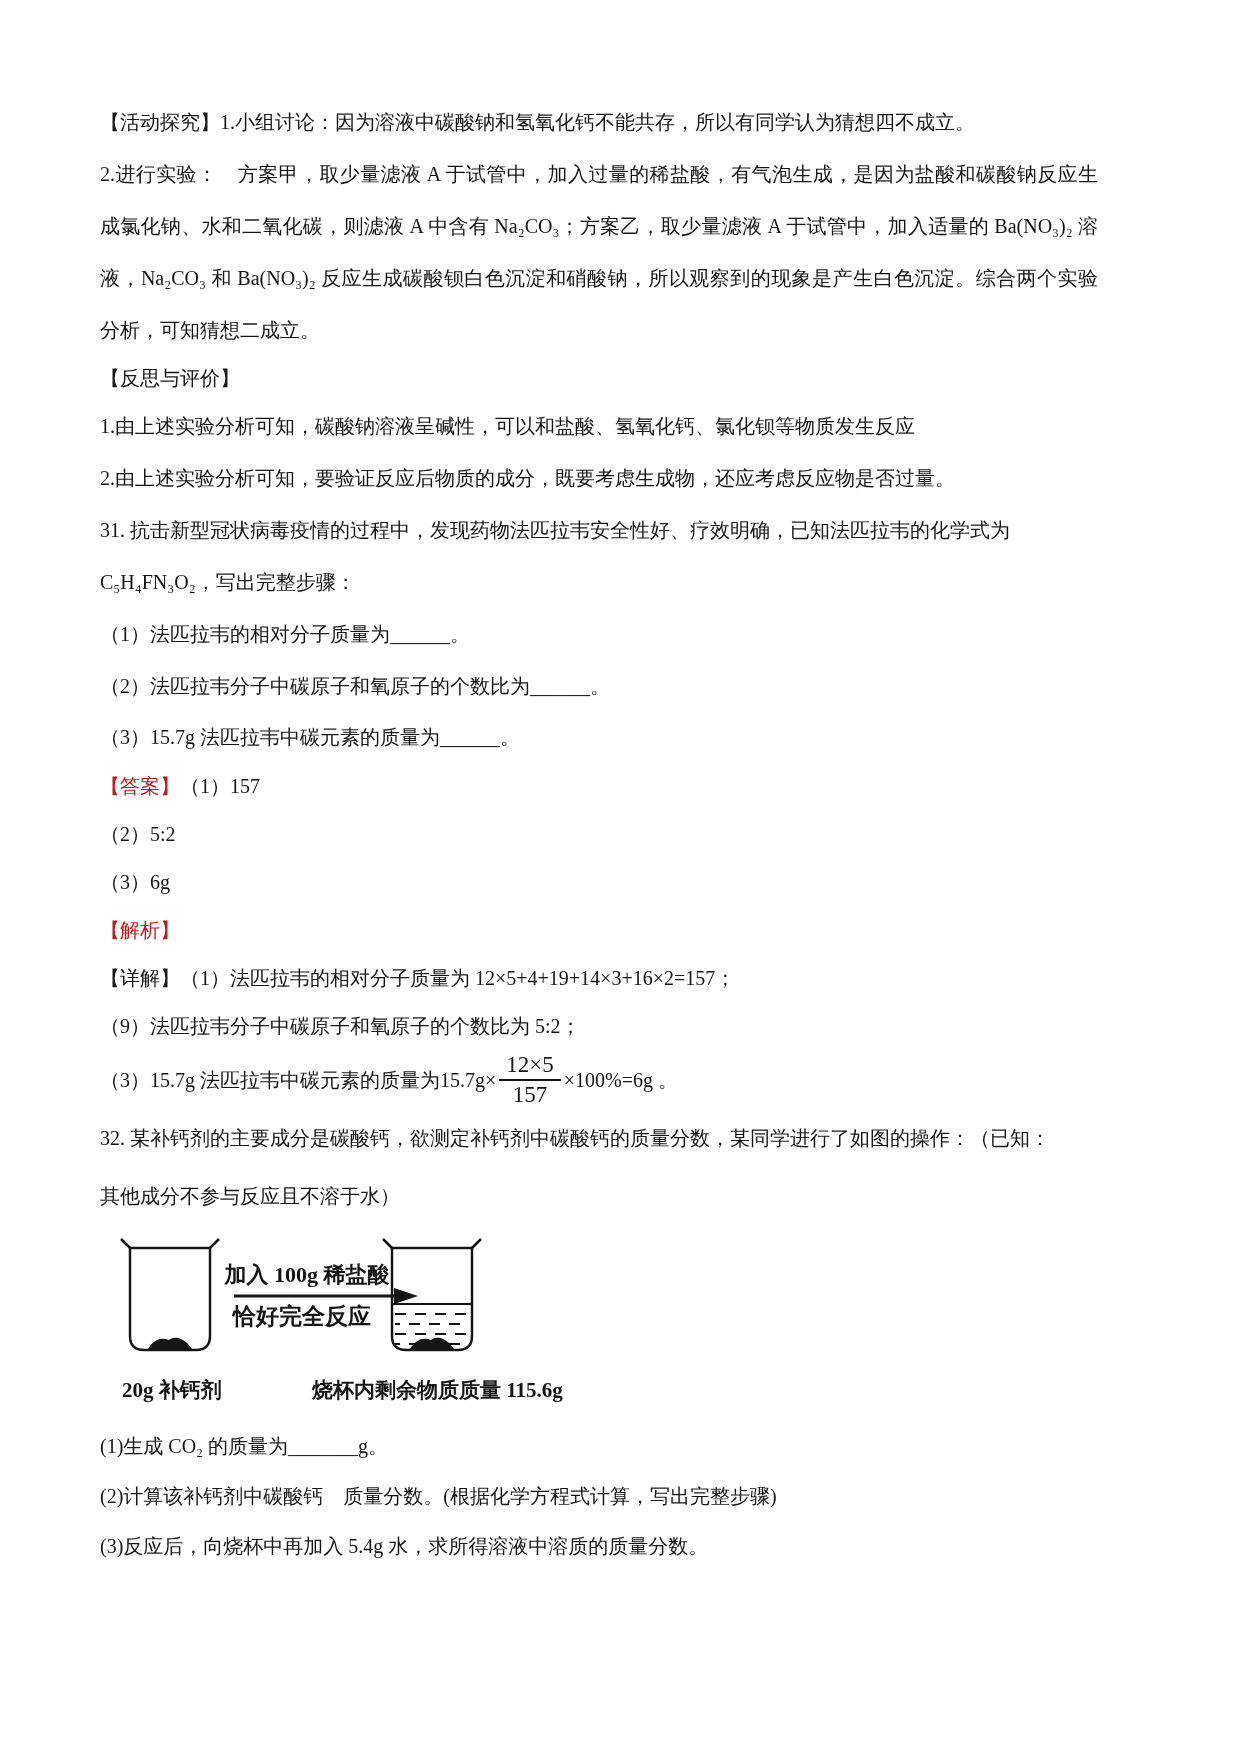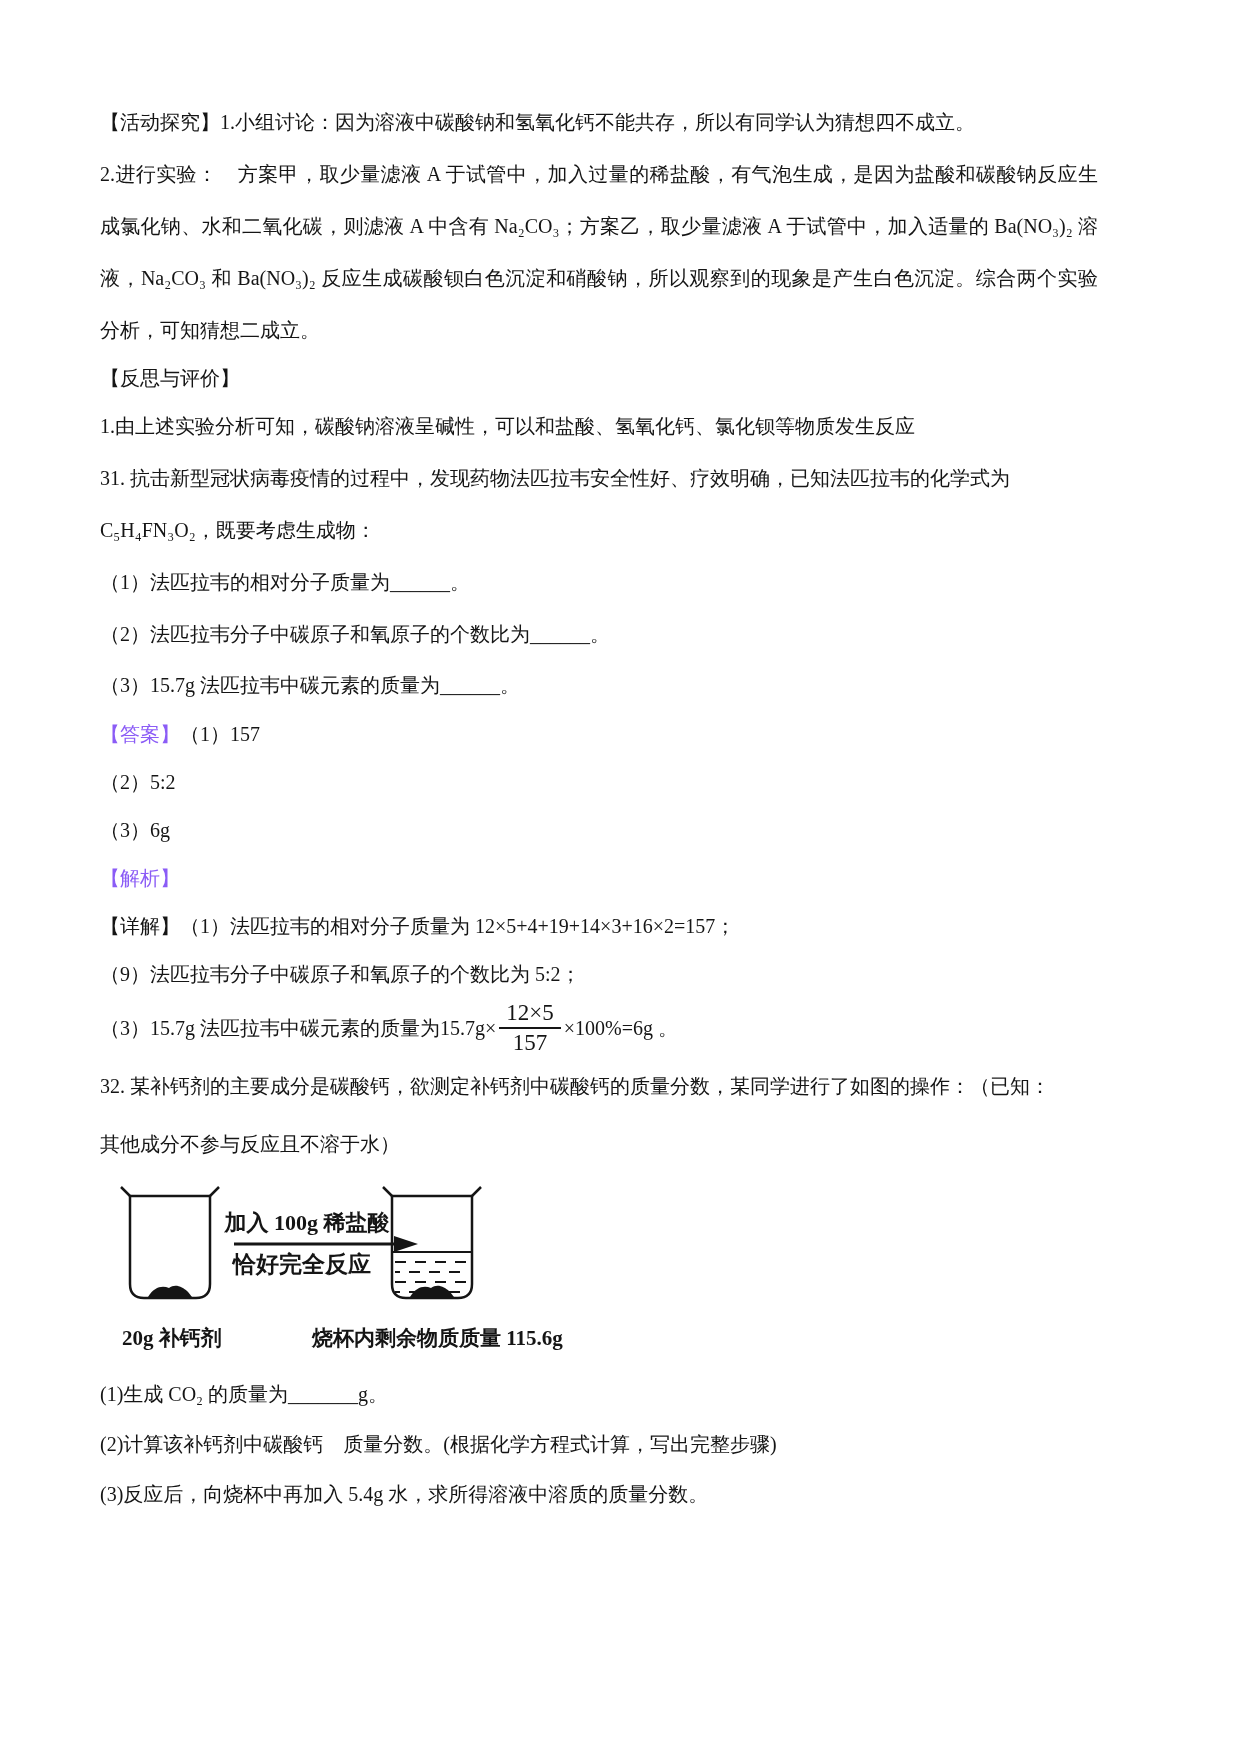--- a/index.html
+++ b/index.html
@@ -12,21 +12,21 @@
     position:absolute;top:0;left:0;width:1198px;height:1754px;
     box-sizing:border-box;padding:96px 100px 0 100px;background:#ffffff;
   }
   p{margin:0;font-size:20px;}
   .lh52{line-height:52px;text-align:justify;}
   .lh50{line-height:50px;}
   .lh48{line-height:48px;}
   .heading{line-height:44px;}
   .q32stem1{line-height:56px;}
   .q32stem2{line-height:60px;}
-  .blue{color:#8b5cf6;}
+  .blue{color:#b91c1c;}
   .mathline{display:flex;align-items:center;height:60px;font-size:20px;text-align:right;}
   .frac{display:inline-flex;flex-direction:column;align-items:center;margin:1px 3px;
         font-size:23px;line-height:1.12;}
   .frac .num{border-bottom:2px solid #151515;padding:0 7px 1px 7px;}
   .frac .den{padding-top:1px;}
   .figure{margin-top:8px;}
   .figure svg{display:block;}
   .fig-text{font-family:"Liberation Serif","DejaVu Serif",serif;font-weight:bold;fill:#151515;}
   .after-fig{margin-top:12px;}
   .footer{
@@ -37,23 +37,24 @@
 </head>
 <body>
 
 <div class="page">
 
   <p class="lh52">【活动探究】1.小组讨论：因为溶液中碳酸钠和氢氧化钙不能共存，所以有同学认为猜想四不成立。</p>
   <p class="lh52">2.进行实验：　方案甲，取少量滤液 A 于试管中，加入过量的稀盐酸，有气泡生成，是因为盐酸和碳酸钠反应生成氯化钠、水和二氧化碳，则滤液 A 中含有 Na₂CO₃；方案乙，取少量滤液 A 于试管中，加入适量的 Ba(NO₃)₂ 溶液，Na₂CO₃ 和 Ba(NO₃)₂ 反应生成碳酸钡白色沉淀和硝酸钠，所以观察到的现象是产生白色沉淀。综合两个实验分析，可知猜想二成立。</p>
 
   <p class="heading">【反思与评价】</p>
   <p class="lh52">1.由上述实验分析可知，碳酸钠溶液呈碱性，可以和盐酸、氢氧化钙、氯化钡等物质发生反应</p>
+  <p class="lh52">2.由上述实验分析可知，要验证反应后物质的成分，既要考虑生成物，还应考虑反应物是否过量。</p>
 
   <p class="lh52">31. 抗击新型冠状病毒疫情的过程中，发现药物法匹拉韦安全性好、疗效明确，已知法匹拉韦的化学式为</p>
-  <p class="lh52">C₅H₄FN₃O₂，既要考虑生成物：</p>
+  <p class="lh52">C₅H₄FN₃O₂，写出完整步骤：</p>
   <p class="lh52">（1）法匹拉韦的相对分子质量为______。</p>
   <p class="lh52">（2）法匹拉韦分子中碳原子和氧原子的个数比为______。</p>
   <p class="lh50">（3）15.7g 法匹拉韦中碳元素的质量为______。</p>
 
   <p class="lh48"><span class="blue">【答案】</span><span>（1）157</span></p>
   <p class="lh48">（2）5:2</p>
   <p class="lh48">（3）6g</p>
 
   <p class="lh48 blue">【解析】</p>
 

